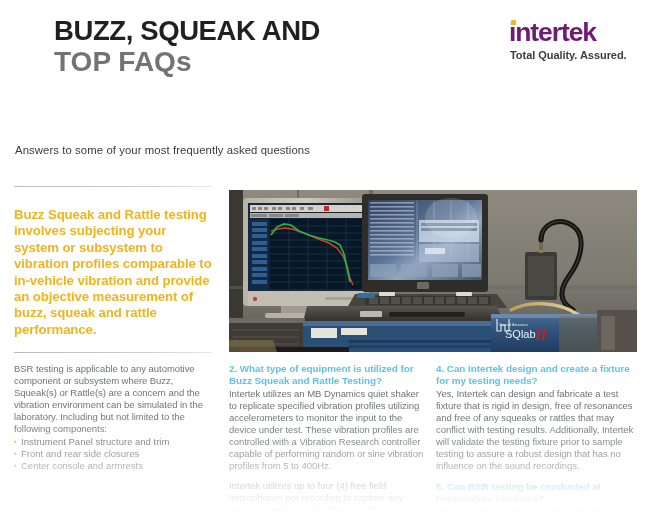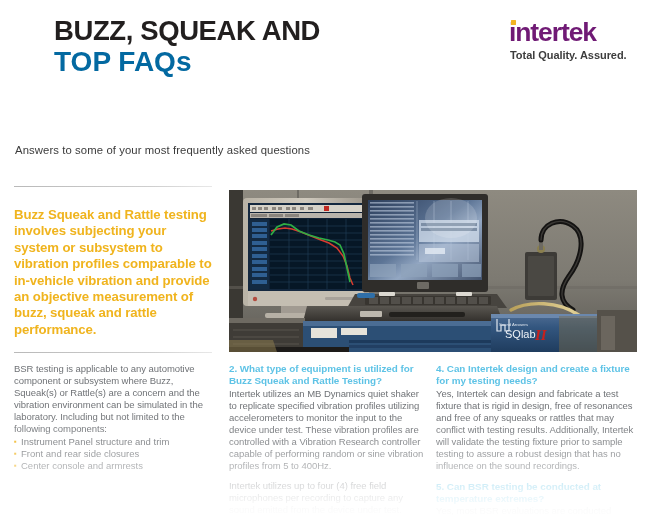--- a/index.html
+++ b/index.html
@@ -21,21 +21,21 @@
   #title-block { position: absolute; left: 14px; top: 15px; width: 500px; margin-left: 40px; }
   .title-line {
     font-family: "Liberation Sans", sans-serif;
     font-weight: bold;
     font-size: 27.5px;
     line-height: 31px;
     letter-spacing: -0.4px;
     color: #221f1f;
     white-space: nowrap;
   }
-  .title-line.accent { color: #0369a1; font-size: 28px; letter-spacing: 0px; }
+  .title-line.accent { color: #737373; font-size: 28px; letter-spacing: 0px; }
 
   #subtitle {
     position: absolute; left: 15px; top: 144px;
     font-size: 11.3px; color: #3b3b3b; letter-spacing: 0.1px;
   }
 
   
   #logo { position: absolute; right: 14px; top: 18px; width: 128px; text-align: left; }
   #logo-word {
     position: relative;

